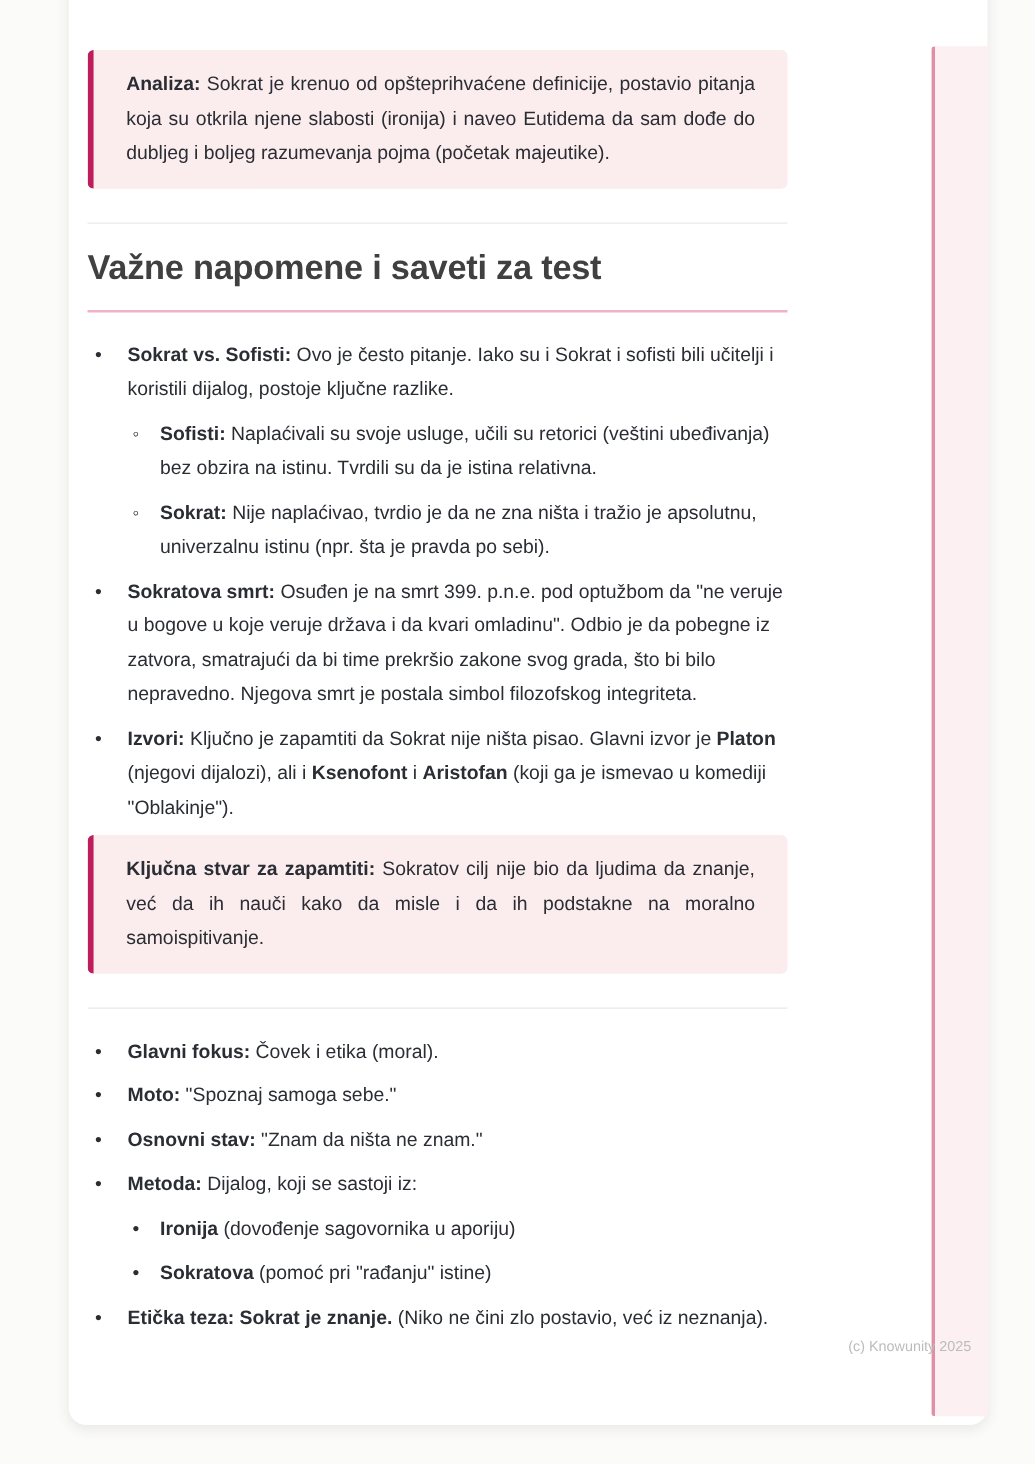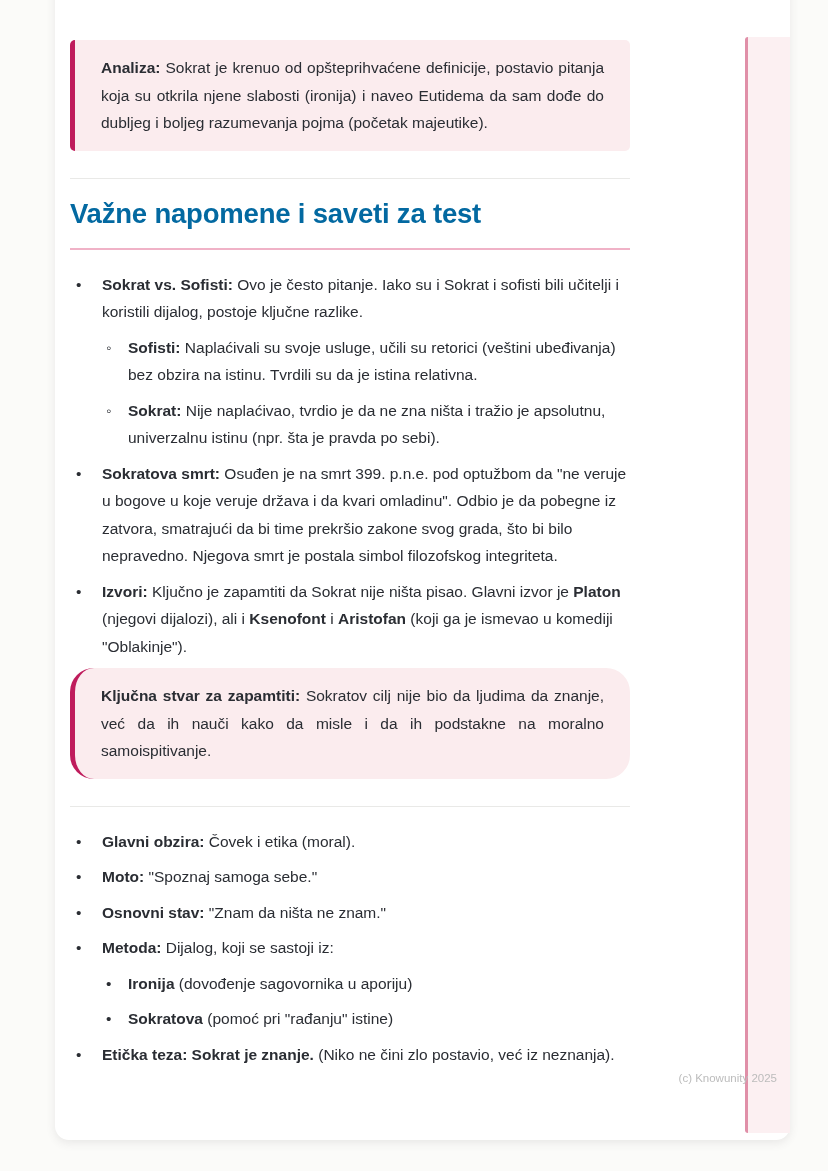--- a/index.html
+++ b/index.html
@@ -47,38 +47,38 @@
     border: none;
     border-top: 1.6px solid #e9e9e7;
     margin: 27px 0 0 0;
   }
   .heading {
     margin: 16px 0 0 0;
     font-size: 27.5px;
     line-height: 38px;
     font-weight: bold;
     letter-spacing: -0.2px;
-    color: #0369a1;
+    color: #404040;
     padding-bottom: 15px;
     border-bottom: 2px solid #f0b2c7;
   }
   .list { margin-top: 21px; }
   .li {
     display: flex;
     margin-bottom: 8px;
     font-size: 15.5px;
     line-height: 27.5px;
     color: #2a2d33;
   }
   .li .marker { flex: 0 0 26px; padding-left: 6px; }
   .li.lvl2 { margin-left: 30px; }
   .li.lvl2 .marker { flex: 0 0 22px; }
   .marker.circle { font-size: 15px; }
   .li-text { flex: 1; }
-  .callout-spaced { margin-top: 6px; border-radius: 24px; }
+  .callout-spaced { margin-top: 6px; }
   .strip {
     position: absolute;
     right: 0;
     top: 61px;
     width: 42px;
     height: 1096px;
     background: #fcf0f2;
     border-left: 3px solid #e08fa8;
     border-top-left-radius: 3px;
     border-bottom-left-radius: 3px;
@@ -135,21 +135,21 @@
       <div class="callout callout-spaced">
         <p class="callout-text"><span class="b">Ključna stvar za zapamtiti:</span><span> Sokratov cilj nije bio da ljudima da znanje, već da ih nauči </span><span class="i">kako da misle</span><span> i da ih podstakne na moralno samoispitivanje.</span></p>
       </div>
 
       <hr class="divider">
 
 
       <div class="list">
           <div class="li lvl1">
             <span class="marker disc">•</span>
-            <span class="li-text"><span class="b">Glavni obzira:</span><span> Čovek i etika (moral).</span></span>
+            <span class="li-text"><span class="b">Glavni fokus:</span><span> Čovek i etika (moral).</span></span>
           </div>
           <div class="li lvl1">
             <span class="marker disc">•</span>
             <span class="li-text"><span class="b">Moto:</span><span> "Spoznaj samoga sebe."</span></span>
           </div>
           <div class="li lvl1">
             <span class="marker disc">•</span>
             <span class="li-text"><span class="b">Osnovni stav:</span><span> "Znam da ništa ne znam."</span></span>
           </div>
           <div class="li lvl1">

